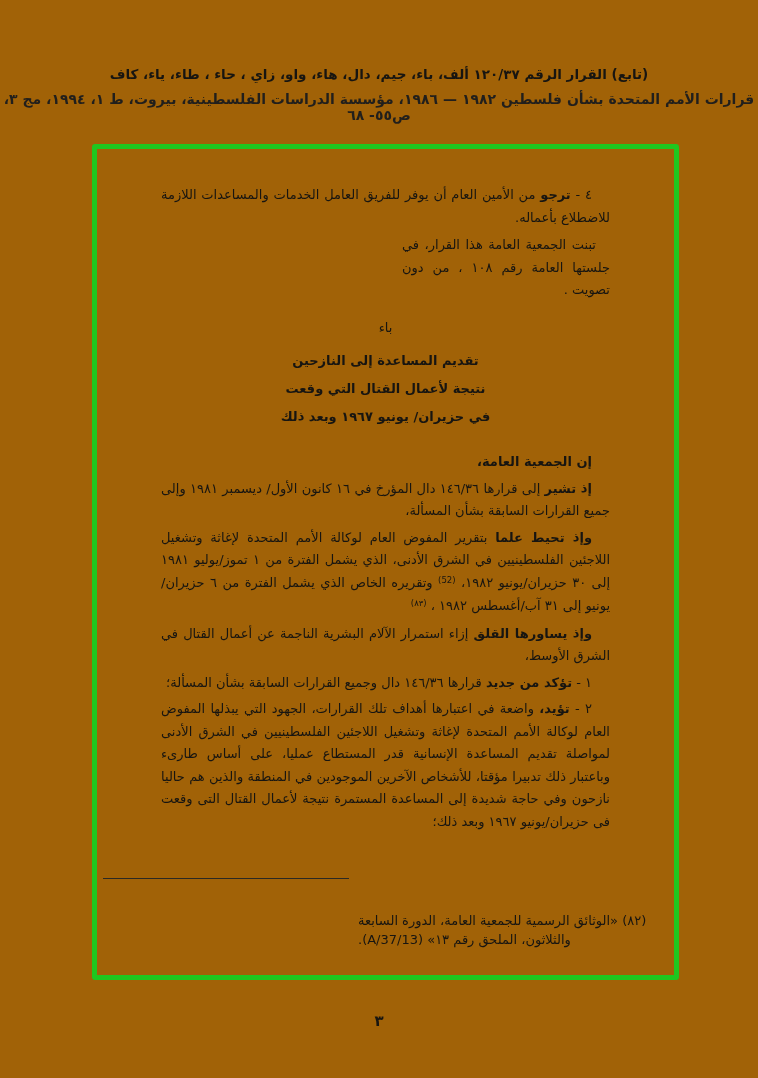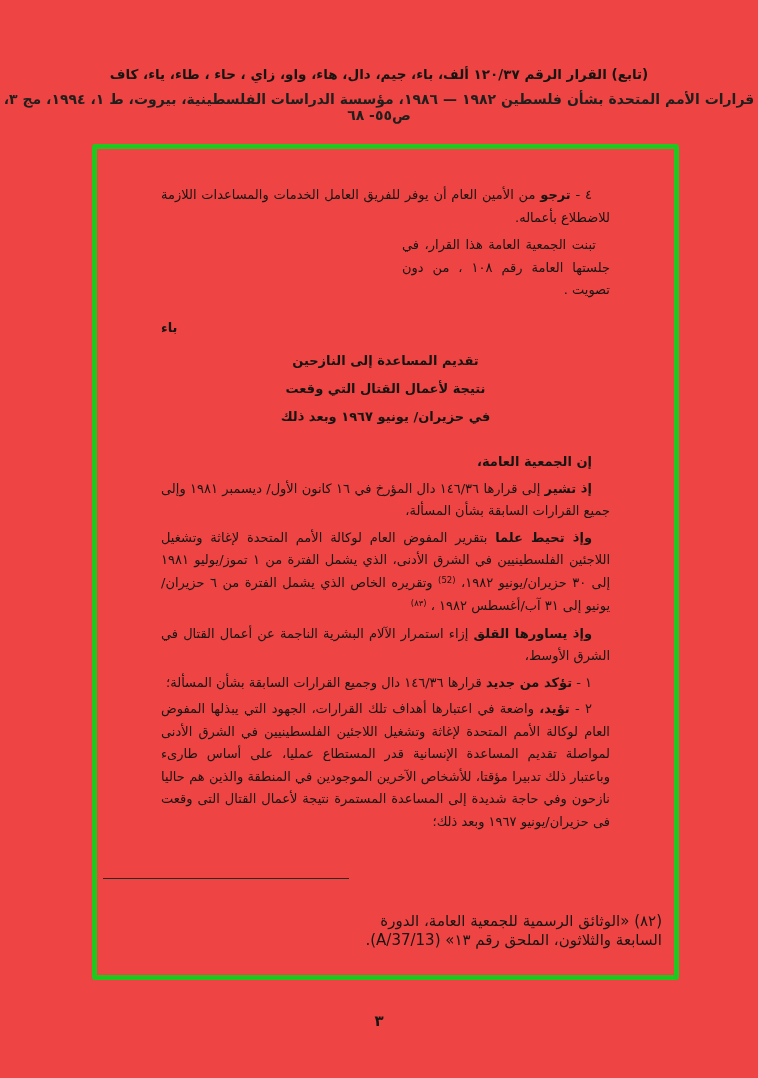--- a/index.html
+++ b/index.html
@@ -5,21 +5,21 @@
   html, body { margin: 0; padding: 0; }
   body {
     width: 758px; height: 1078px;
     background: #ffffff;
     font-family: "DejaVu Sans", sans-serif;
     color: #171511;
   }
   .page {
     position: relative;
     width: 758px; height: 1078px;
-    background: #ef4444;
+    background: #a16207;
     overflow: hidden;
   }
   
   .hdr {
     position: absolute; top: 66px; left: 0; width: 758px;
     text-align: center; direction: rtl;
   }
   .hdr1 { font-size: 13.5px; font-weight: bold; letter-spacing: 0.2px; }
   .hdr2 { font-size: 14px; font-weight: bold; margin-top: 9px; color: #211f1c; }
   
@@ -35,37 +35,37 @@
     padding: 15px 64px 0 64px;
     direction: rtl; text-align: justify;
     font-size: 13px; line-height: 22.5px;
   }
   .para { text-indent: 18px; margin: 4px 0 0 0; }
   .b { font-weight: bold; }
   .adoption {
     width: 208px; margin: 5px 0 0 0;
     text-indent: 14px; text-align: justify; line-height: 22.5px;
   }
-  .section-letter { text-align: left; font-weight: bold; margin-top: 15px; }
+  .section-letter { text-align: center; font-weight: normal; margin-top: 15px; }
   .title {
     font-weight: bold; text-align: center;
     font-size: 13px; line-height: 28px; margin-top: 8px;
   }
   .title div { margin: 0; }
   .opening { margin-top: 20px; }
   .fnref { font-size: 8.5px; position: relative; top: -4px; white-space: nowrap; }
   
   .fnrule {
     position: absolute; left: 6px; bottom: 96px; width: 246px;
     border-top: 1.5px solid #2b2924;
   }
   .footnotes {
     position: absolute; right: 12px; bottom: 24px; width: 304px;
-    direction: rtl; text-align: right;
-    font-size: 15px; line-height: 18.5px;
+    direction: rtl; text-align: left;
+    font-size: 13px; line-height: 18.5px;
   }
   .footnotes p { margin: 0 0 2px 0; }
   
   .pagenum {
     position: absolute; top: 1012px; left: 0; width: 758px;
     text-align: center; font-weight: bold; font-size: 15px;
   }
 </style>
 </head>
 <body>

